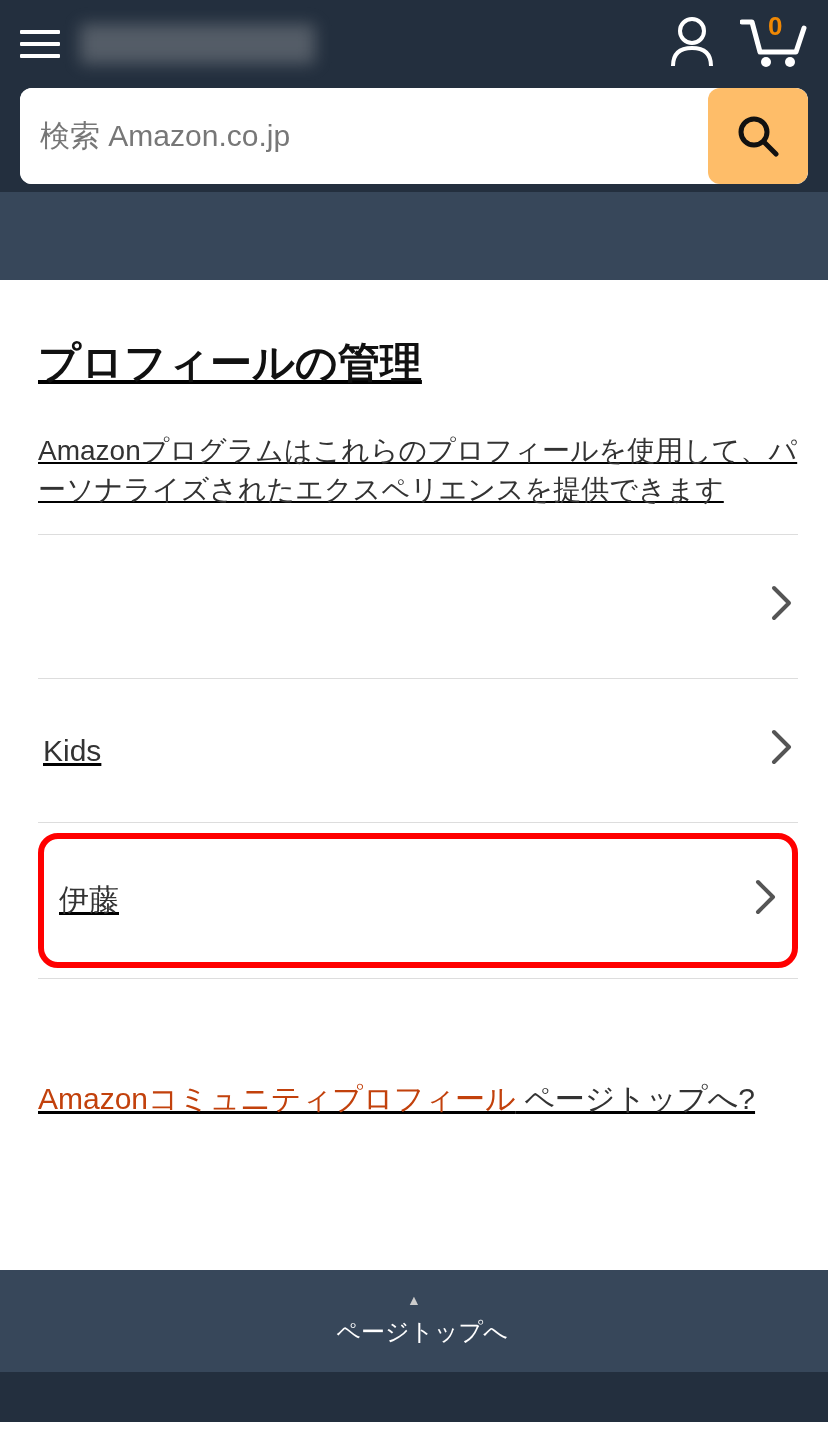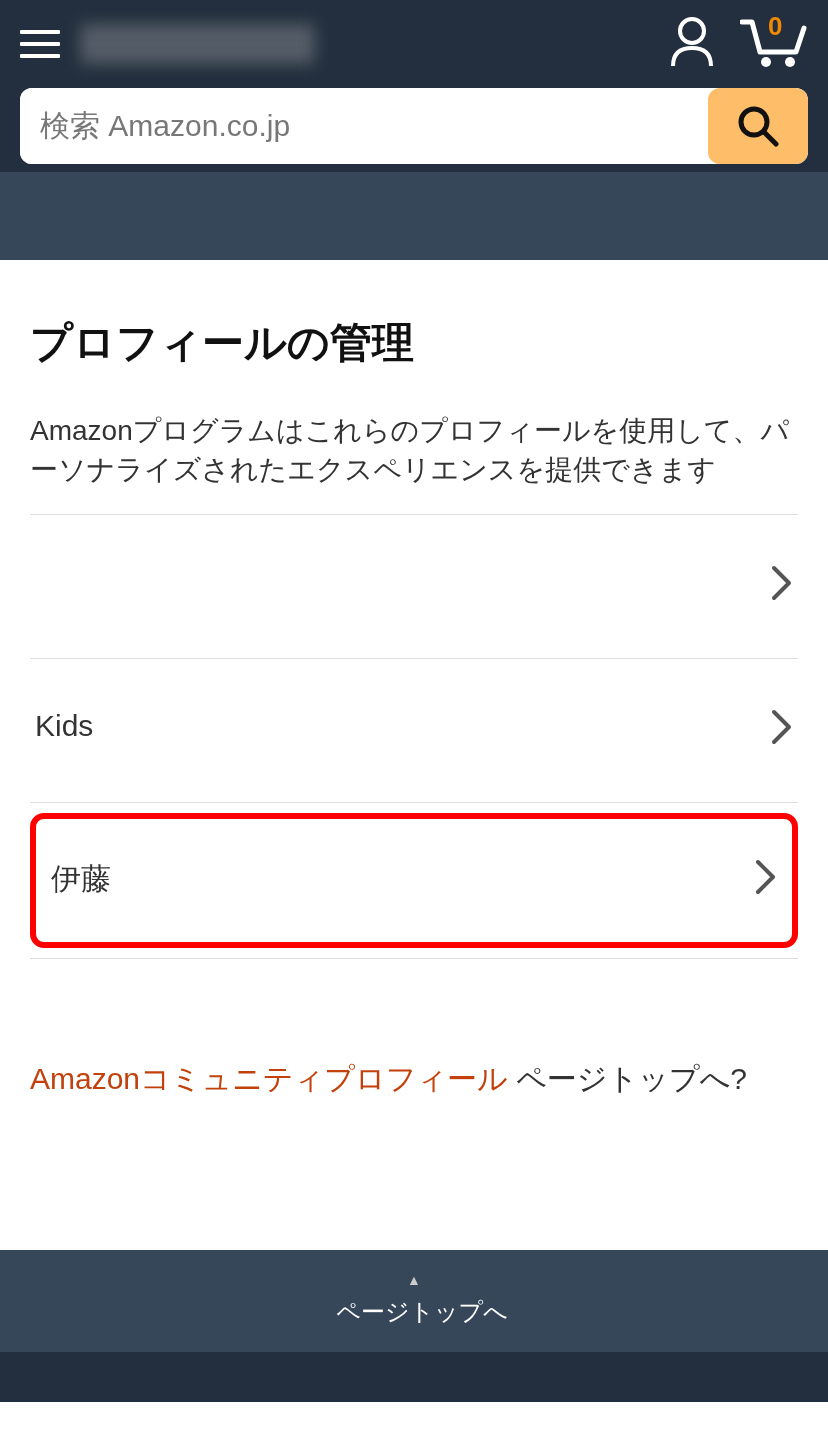--- a/index.html
+++ b/index.html
@@ -67,21 +67,21 @@
       margin: 0 20px 0 20px;
       padding-bottom: 8px;
       position: relative;
     }
     .search-wrapper {
       display: flex;
       width: 100%;
       background: #fff;
       border-radius: 12px;
       overflow: hidden;
-      height: 76px;
+      height: 96px;
       gap: 24px;
     }
     .search-input {
       flex: 1;
       border: none;
       padding: 0 20px;
       font-size: 30px;
       outline: none;
       color: #555;
     }
@@ -97,50 +97,52 @@
       justify-content: center;
       cursor: pointer;
       border-radius: 12px;
       margin: 0;
     }
     .header-bottom-bar {
       height: 88px;
       background: #37475a;
     }
     .content {
-      padding: 55px 30px 30px 30px;
+      padding: 55px 30px 30px 38px;
+      text-decoration: underline;
     }
     .page-title {
       font-size: 42px;
       font-weight: bold;
       margin-bottom: 40px;
       color: #111;
     }
     .page-description {
       font-size: 28px;
       line-height: 1.4;
       color: #333;
       margin-bottom: 25px;
     }
     .profile-list {
       border-top: 1px solid #ddd;
     }
     .profile-item {
       display: flex;
+      align-items: center;
       justify-content: space-between;
       padding: 50px 5px;
       border-bottom: 1px solid #ddd;
       cursor: pointer;
       font-size: 30px;
       color: #333;
       min-height: 140px;
     }
     .profile-item.highlighted {
       border: 6px solid #ff0000;
-      border-radius: 14px;
+      border-radius: 20px;
       margin: 10px 0;
       padding: 40px 15px;
       min-height: auto;
     }
     .chevron-right {
       display: inline-block;
     }
     .community-section {
       margin-top: 100px;
       font-size: 30px;

